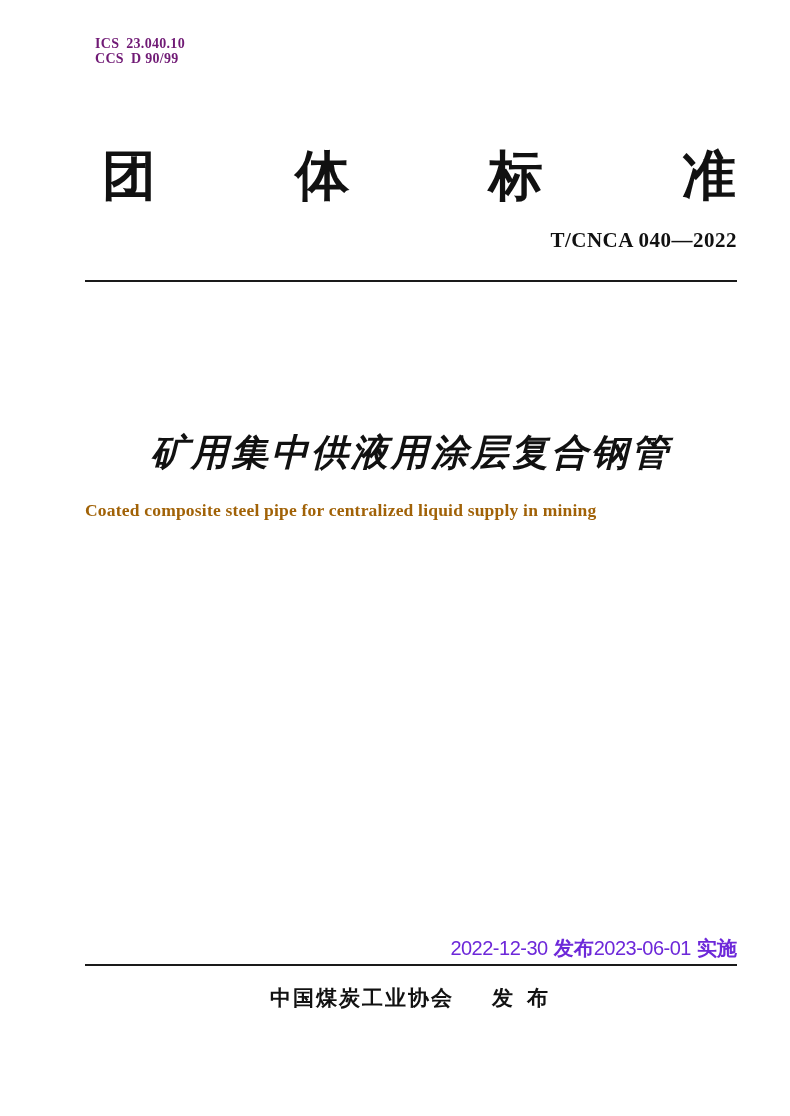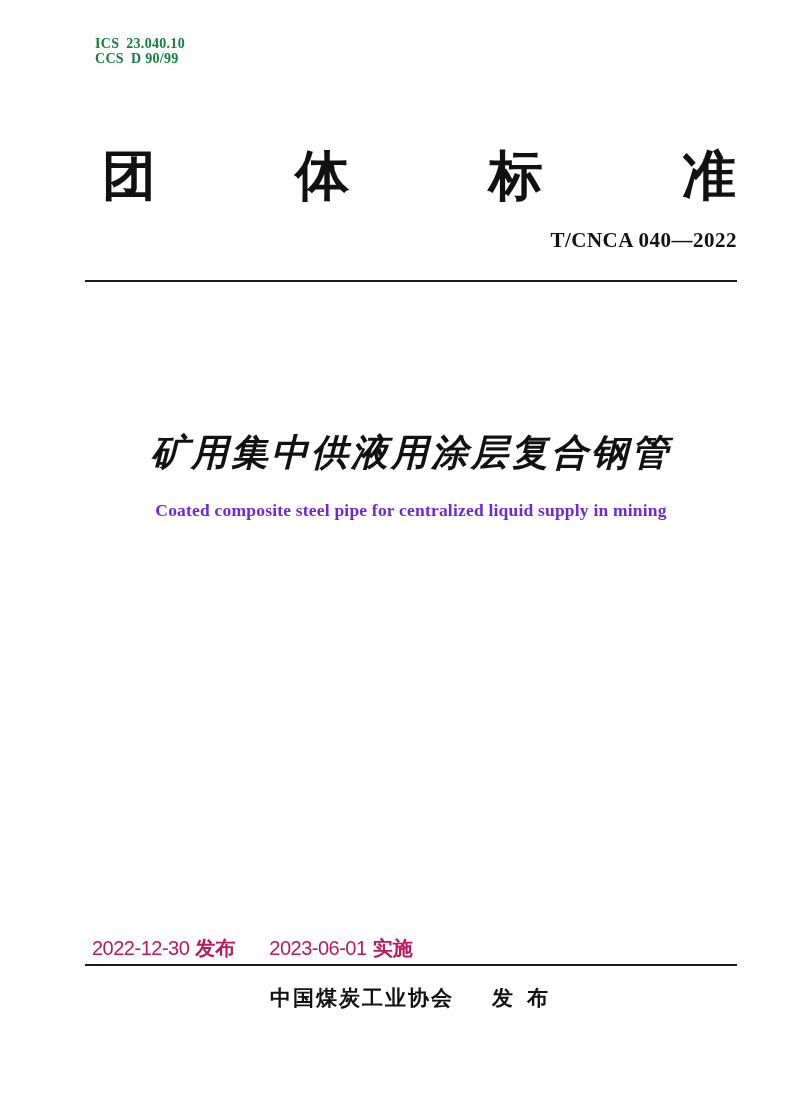--- a/index.html
+++ b/index.html
@@ -20,21 +20,21 @@
   
   .ics-block {
     position: absolute;
     left: 95px;
     top: 36px;
     font-family: "Liberation Serif", serif;
     font-weight: bold;
     font-size: 14px;
     line-height: 15px;
     letter-spacing: 0.3px;
-    color: #15803d;
+    color: #701a75;
   }
   .ics-block .code-label { margin-right: 7px; }
 
   
   .standard-type {
     position: absolute;
     left: 102px;
     top: 148px;
     width: 634px;
     display: flex;
@@ -83,42 +83,41 @@
     white-space: nowrap;
     font-style: italic;
   }
 
   
   .title-en {
     position: absolute;
     left: 85px;
     width: 652px;
     top: 500px;
-    text-align: center;
+    text-align: left;
     font-family: "Liberation Serif", serif;
     font-weight: bold;
     font-size: 17.5px;
     letter-spacing: 0.2px;
-    color: #6d28d9;
+    color: #a16207;
     white-space: nowrap;
   }
 
   
   .dates-row {
     position: absolute;
     left: 92px;
     top: 937px;
     width: 645px;
     display: flex;
-    justify-content: flex-start;
+    justify-content: flex-end;
     font-family: "Liberation Sans", sans-serif;
     font-size: 20px;
     line-height: 22px;
-    color: #be185d;
-    gap: 34px;
+    color: #6d28d9;
   }
   .dates-row .date-num { letter-spacing: -0.5px; }
   .dates-row .date-label { margin-left: 6px; font-weight: bold; }
 
   
   .publisher-row {
     position: absolute;
     left: 85px;
     width: 652px;
     top: 984px;

